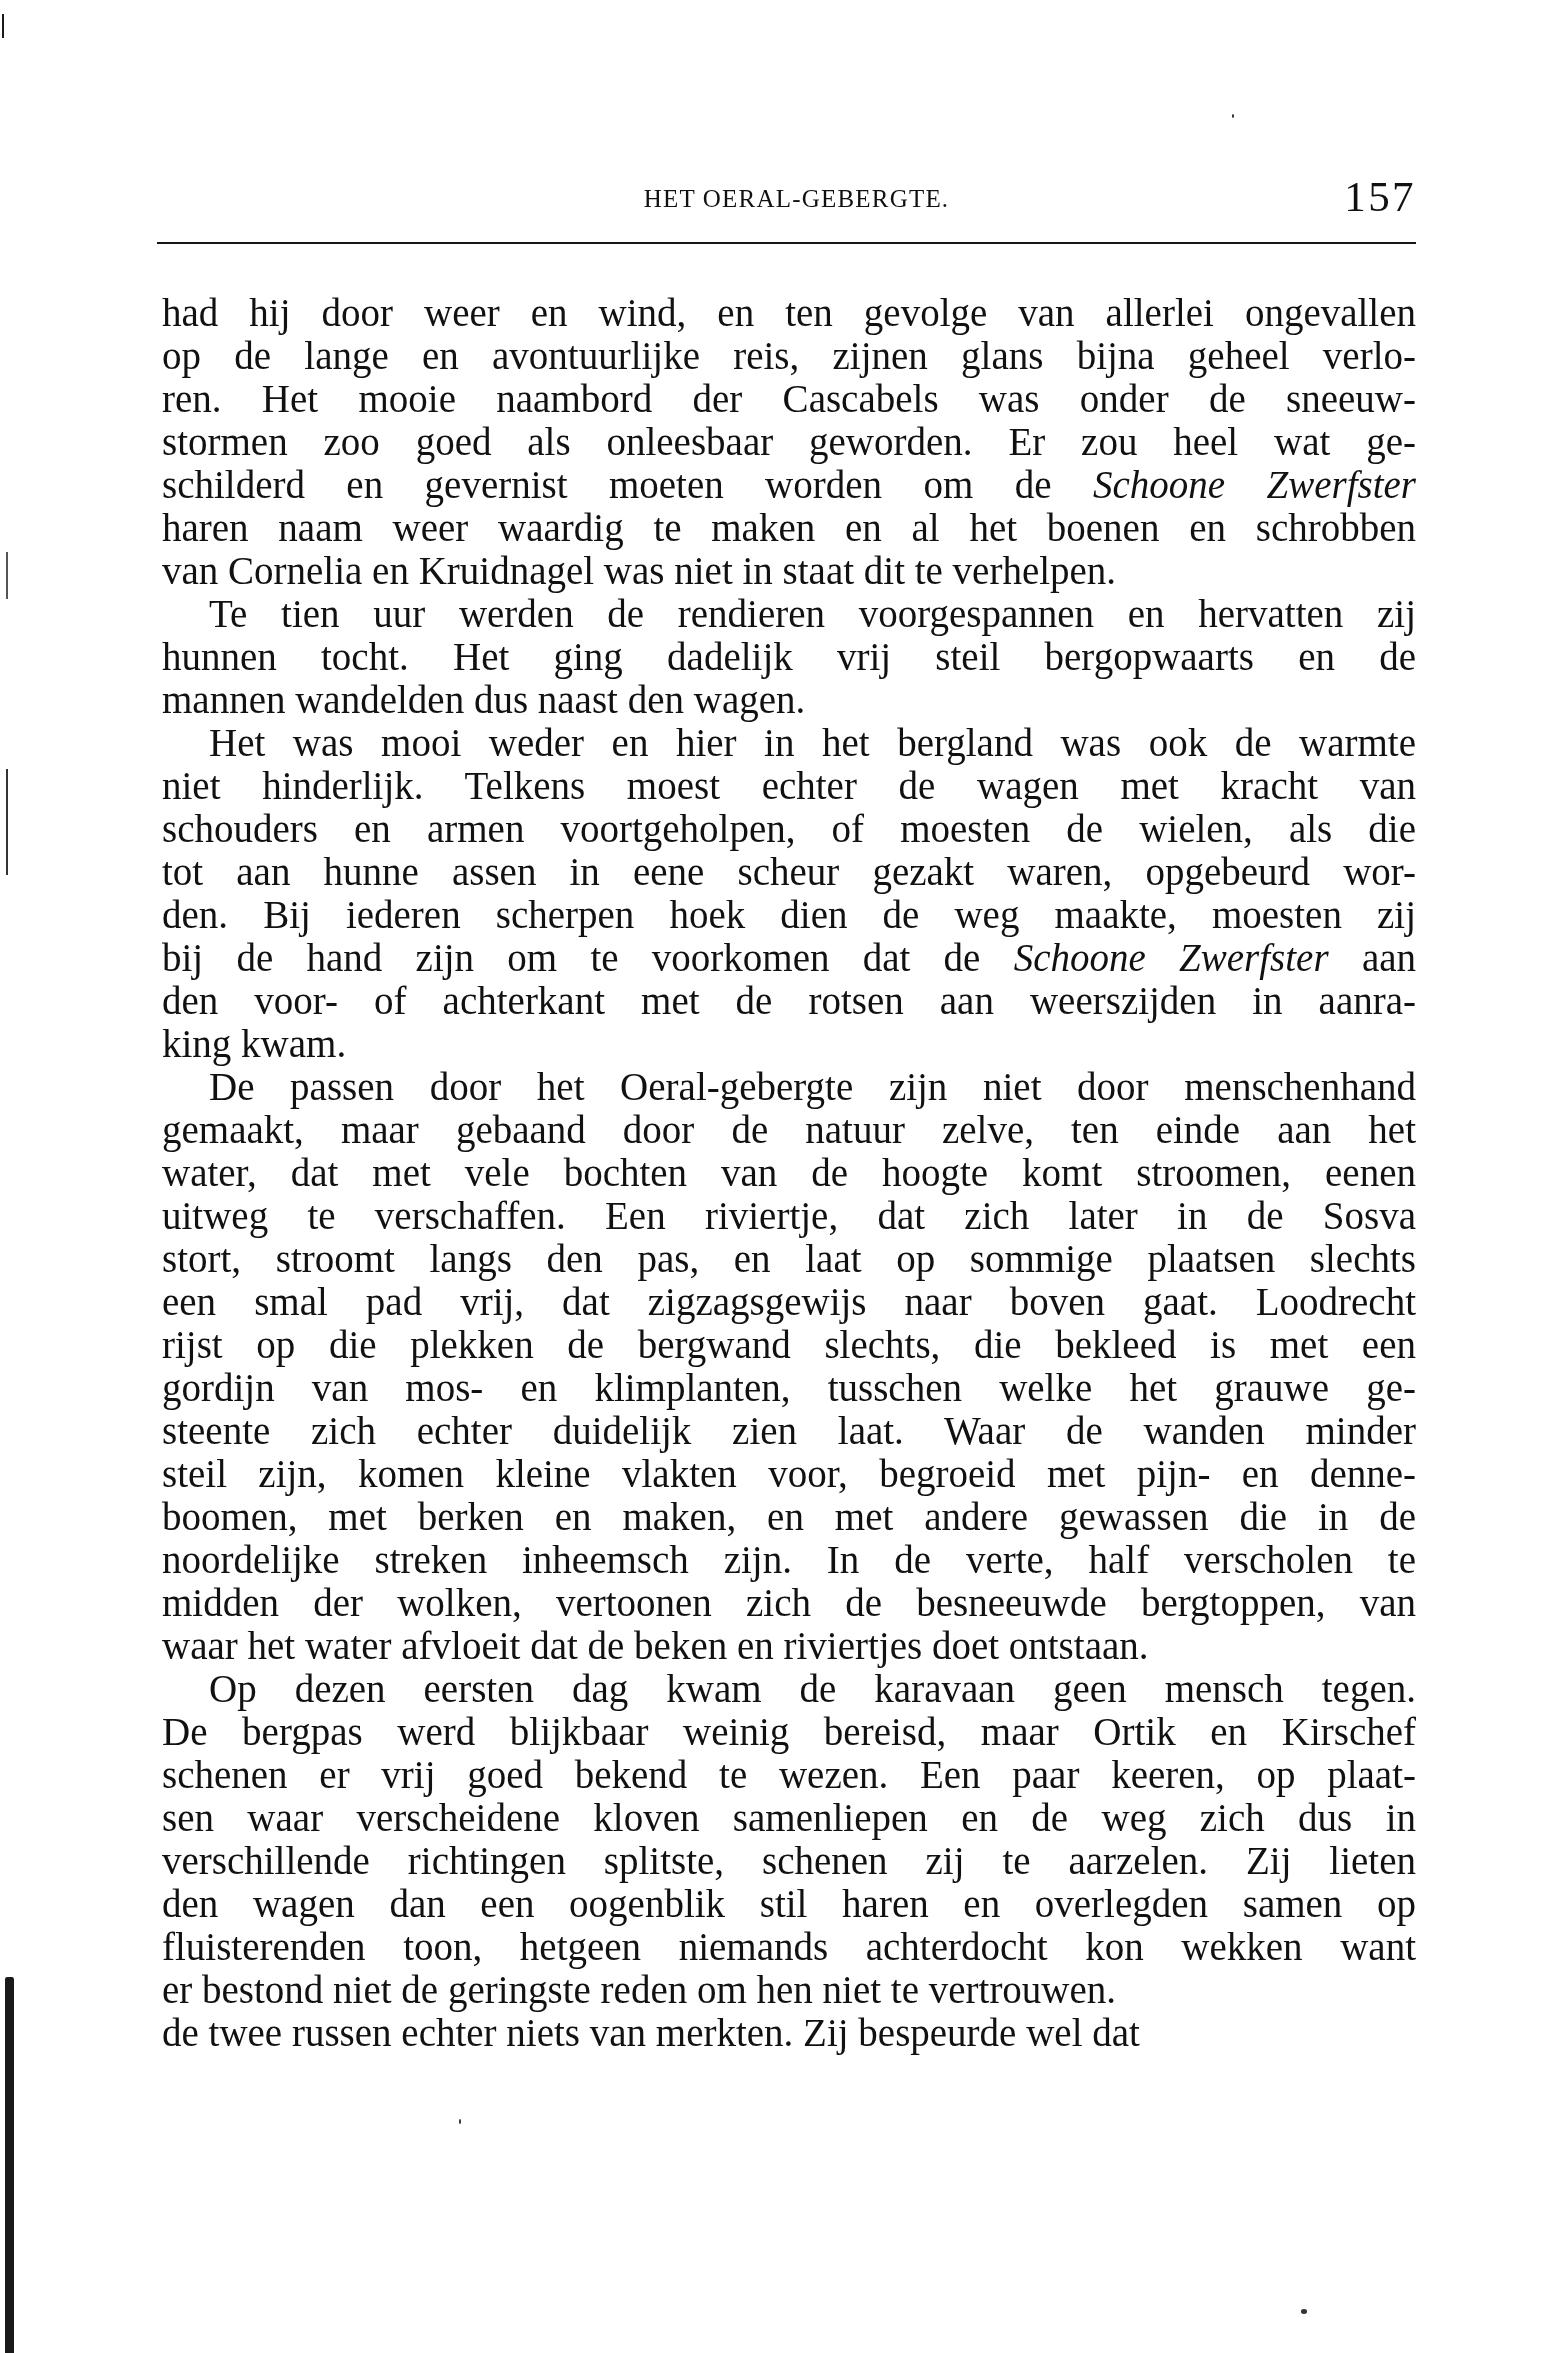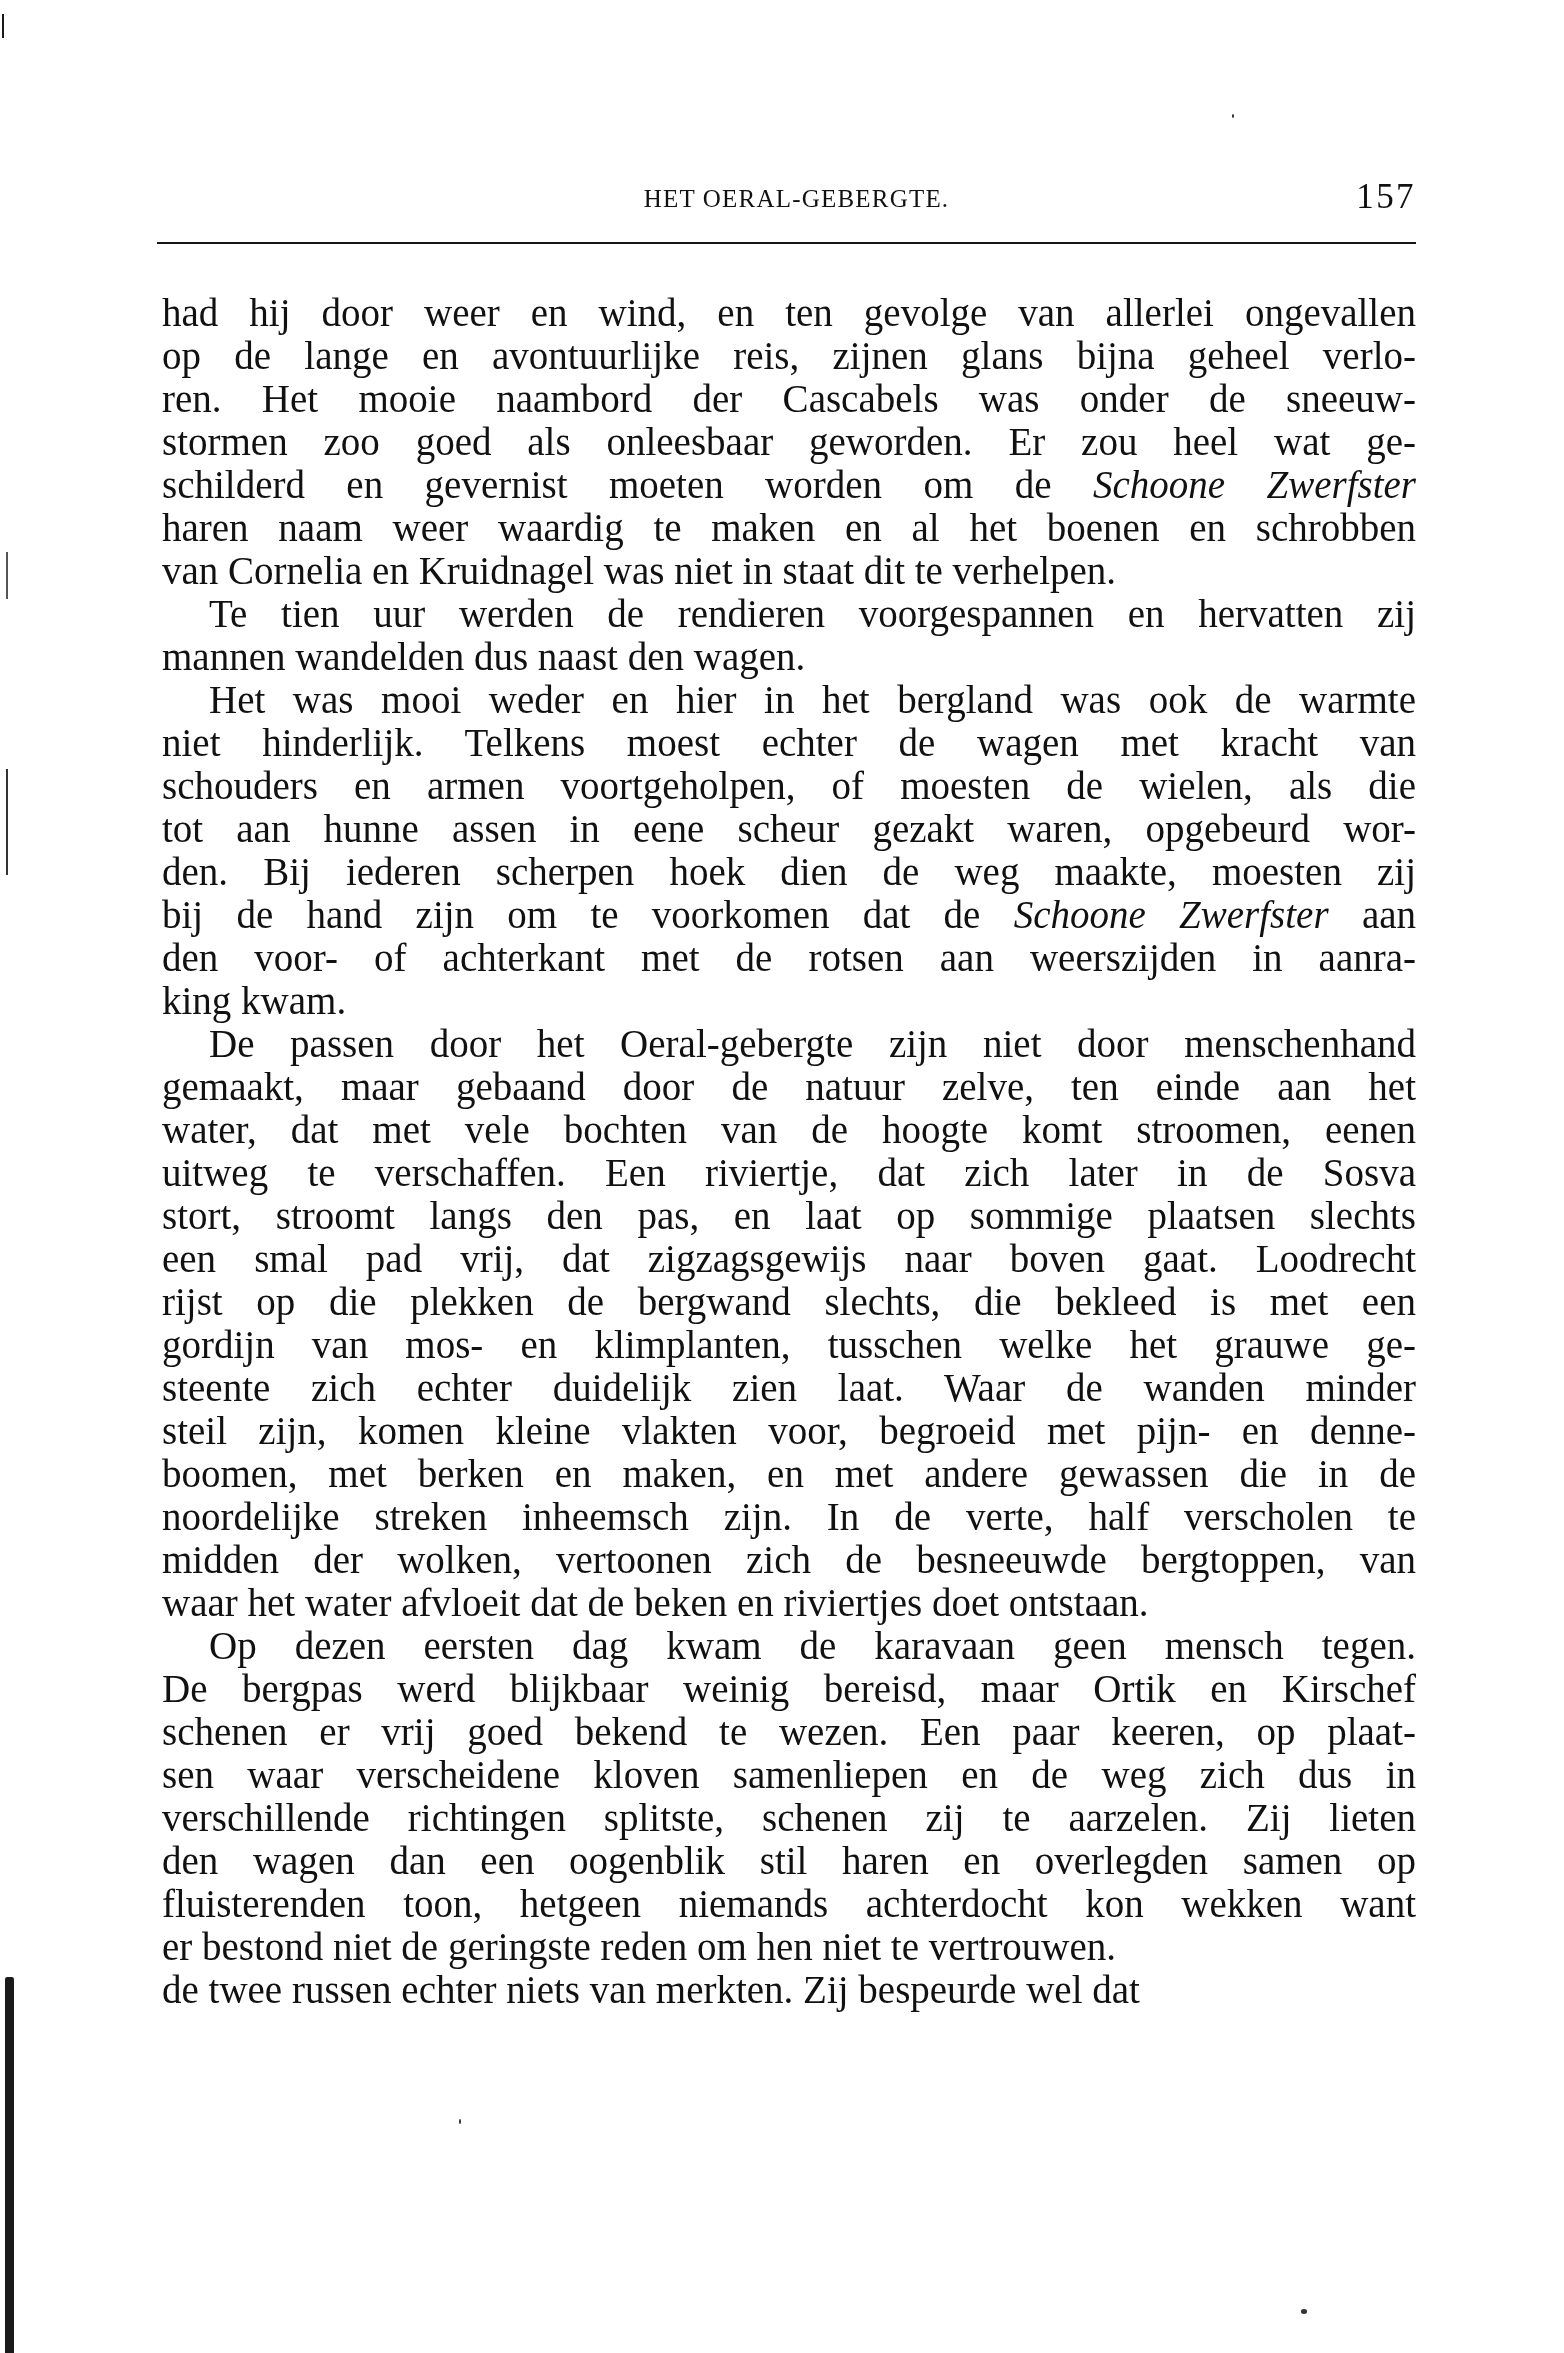--- a/index.html
+++ b/index.html
@@ -34,21 +34,21 @@
     text-align: center;
     font-size: 25px;
     letter-spacing: 1.2px;
     line-height: 42px;
     padding-left: 16px;
   }
   .page-number {
     position: absolute;
     right: 0;
     top: -4.8px;
-    font-size: 35px;
+    font-size: 43px;
     line-height: 48px;
     letter-spacing: 2.4px;
   }
   .head-rule {
     position: absolute;
     left: 157px;
     top: 234px;
     width: 1259px;
     height: 2.4px;
     background: #161616;
@@ -112,20 +112,21 @@
         <span class="line">had hij door weer en wind, en ten gevolge van allerlei ongevallen</span>
         <span class="line">op de lange en avontuurlijke reis, zijnen glans bijna geheel verlo-</span>
         <span class="line">ren. Het mooie naambord der Cascabels was onder de sneeuw-</span>
         <span class="line">stormen zoo goed als onleesbaar geworden. Er zou heel wat ge-</span>
         <span class="line">schilderd en gevernist moeten worden om de <em>Schoone Zwerfster</em></span>
         <span class="line">haren naam weer waardig te maken en al het boenen en schrobben</span>
         <span class="line last">van Cornelia en Kruidnagel was niet in staat dit te verhelpen.</span>
       </p>
       <p>
         <span class="line indent">Te tien uur werden de rendieren voorgespannen en hervatten zij</span>
+        <span class="line">hunnen tocht. Het ging dadelijk vrij steil bergopwaarts en de</span>
         <span class="line last">mannen wandelden dus naast den wagen.</span>
       </p>
       <p>
         <span class="line indent">Het was mooi weder en hier in het bergland was ook de warmte</span>
         <span class="line">niet hinderlijk. Telkens moest echter de wagen met kracht van</span>
         <span class="line">schouders en armen voortgeholpen, of moesten de wielen, als die</span>
         <span class="line">tot aan hunne assen in eene scheur gezakt waren, opgebeurd wor-</span>
         <span class="line">den. Bij iederen scherpen hoek dien de weg maakte, moesten zij</span>
         <span class="line">bij de hand zijn om te voorkomen dat de <em>Schoone Zwerfster</em> aan</span>
         <span class="line">den voor- of achterkant met de rotsen aan weerszijden in aanra-</span>

